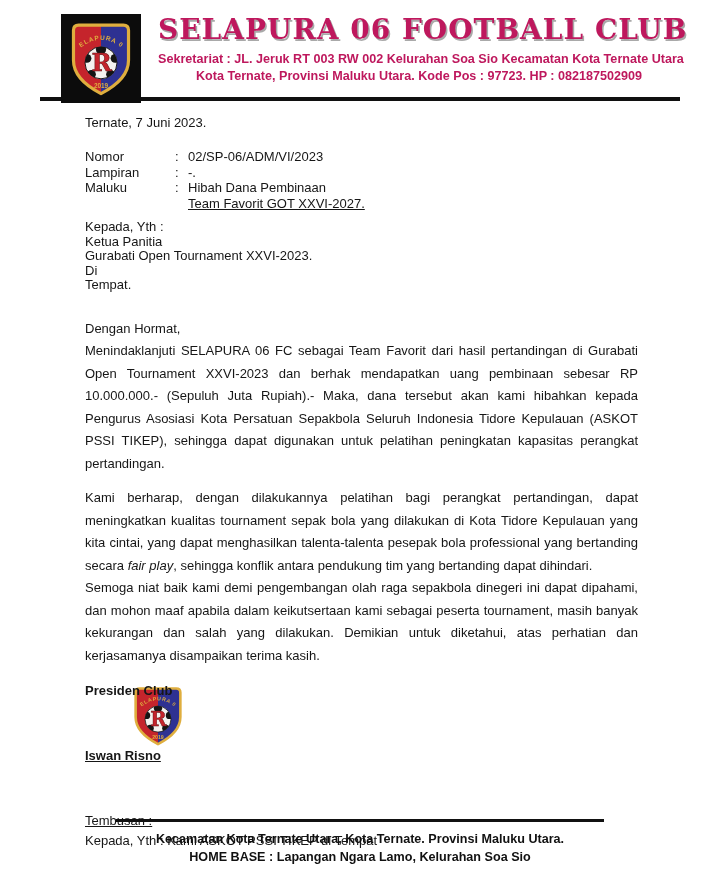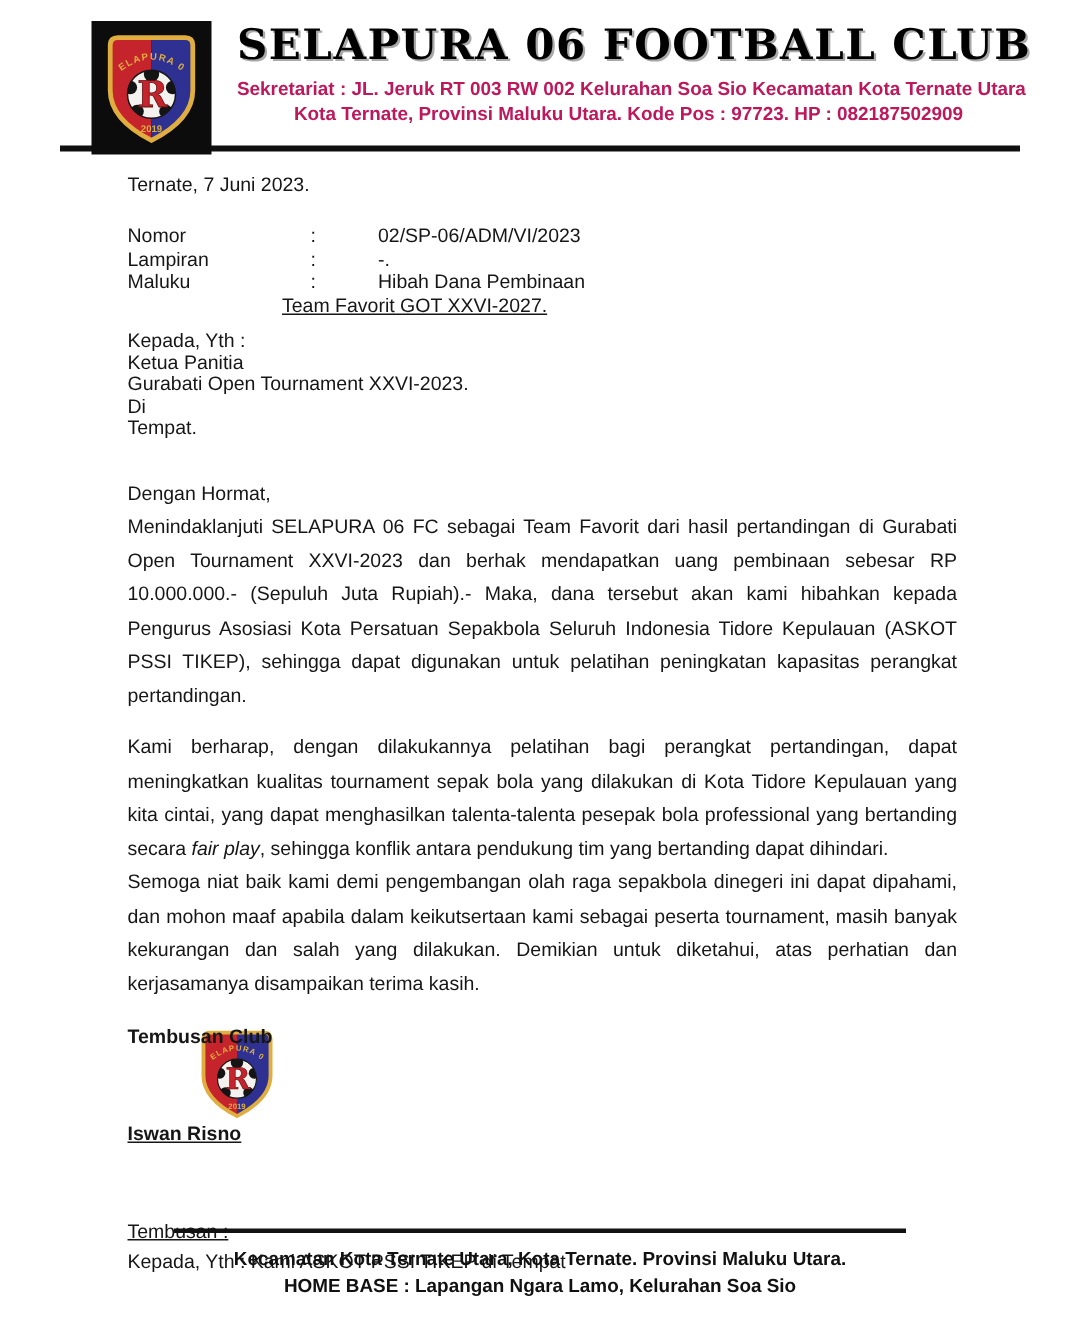--- a/index.html
+++ b/index.html
@@ -29,21 +29,21 @@
     display: flex; align-items: center; justify-content: center;
     z-index: 2;
   }
   .logo-box svg { width: 64px; height: 78px; }
   .header-text { margin-left: 118px; text-align: center; }
   .club-name {
     font-family: "DejaVu Serif", serif;
     font-weight: bold;
     font-size: 28px;
     letter-spacing: 1px;
-    color: #000000;
+    color: #be185d;
     text-shadow: 1.5px 1.5px 0 #a9a9a9;
     margin-top: 7px;
     white-space: nowrap;
   }
   .addr {
     font-weight: bold;
     font-size: 12.6px;
     line-height: 17px;
     margin-top: 5px;
     color: #be185d;
@@ -73,21 +73,21 @@
     text-anchor: middle;
   }
   .ball { fill: #f4f2ef; }
   .spot { fill: #141414; }
 
   
   .content { padding: 0 82px 0 85px; font-size: 13px; }
   .date-line { margin-top: 14px; }
 
   .meta { margin-top: 19px; line-height: 15.5px; }
-  .meta-row { display: flex; gap: 32px; }
+  .meta-row { display: flex; }
   .meta-label { width: 90px; }
   .meta-sep { width: 13px; }
   .subject2 { margin-left: 103px; text-decoration: underline; }
 
   .recipient { margin-top: 9px; line-height: 14.5px; }
 
   .salutation { margin-top: 25px; line-height: 22.5px; }
   p.body-par { line-height: 22.5px; text-align: justify; }
   p.par2 { margin-top: 12px; }
   p.par3 { }
@@ -192,21 +192,21 @@
 
   <div class="salutation">Dengan Hormat,</div>
 
   <p class="body-par par1">Menindaklanjuti SELAPURA 06 FC sebagai Team Favorit dari hasil pertandingan di Gurabati Open Tournament XXVI-2023 dan berhak mendapatkan uang pembinaan sebesar RP 10.000.000.- (Sepuluh Juta Rupiah).- Maka, dana tersebut akan kami hibahkan kepada Pengurus Asosiasi Kota Persatuan Sepakbola Seluruh Indonesia Tidore Kepulauan (ASKOT PSSI TIKEP), sehingga dapat digunakan untuk pelatihan peningkatan kapasitas perangkat pertandingan.</p>
 
   <p class="body-par par2"><span>Kami berharap, dengan dilakukannya pelatihan bagi perangkat pertandingan, dapat meningkatkan kualitas tournament sepak bola yang dilakukan di Kota Tidore Kepulauan yang kita cintai, yang dapat menghasilkan talenta-talenta pesepak bola professional yang bertanding secara </span><span class="italic">fair play</span><span>, sehingga konflik antara pendukung tim yang bertanding dapat dihindari.</span></p>
 
   <p class="body-par par3">Semoga niat baik kami demi pengembangan olah raga sepakbola dinegeri ini dapat dipahami, dan mohon maaf apabila dalam keikutsertaan kami sebagai peserta tournament, masih banyak kekurangan dan salah yang dilakukan. Demikian untuk diketahui, atas perhatian dan kerjasamanya disampaikan terima kasih.</p>
 
   <div class="signature">
-    <div class="sig-title">Tembusan Club</div>
+    <div class="sig-title">Presiden Club</div>
     <svg class="stamp" viewBox="0 0 100 116" aria-hidden="true">
       <defs>
         <clipPath id="shieldClip2">
             <path d="M15,5 L85,5 Q93,5 93,13 L93,60 Q93,90 50,112 Q7,90 7,60 L7,13 Q7,5 15,5 Z"></path>
           </clipPath>
         <clipPath id="ballClip2">
             <circle cx="50" cy="64" r="25"></circle>
           </clipPath>
         <path id="arcTop2" d="M16,42 Q50,14 84,42" fill="none"></path>
       </defs>

